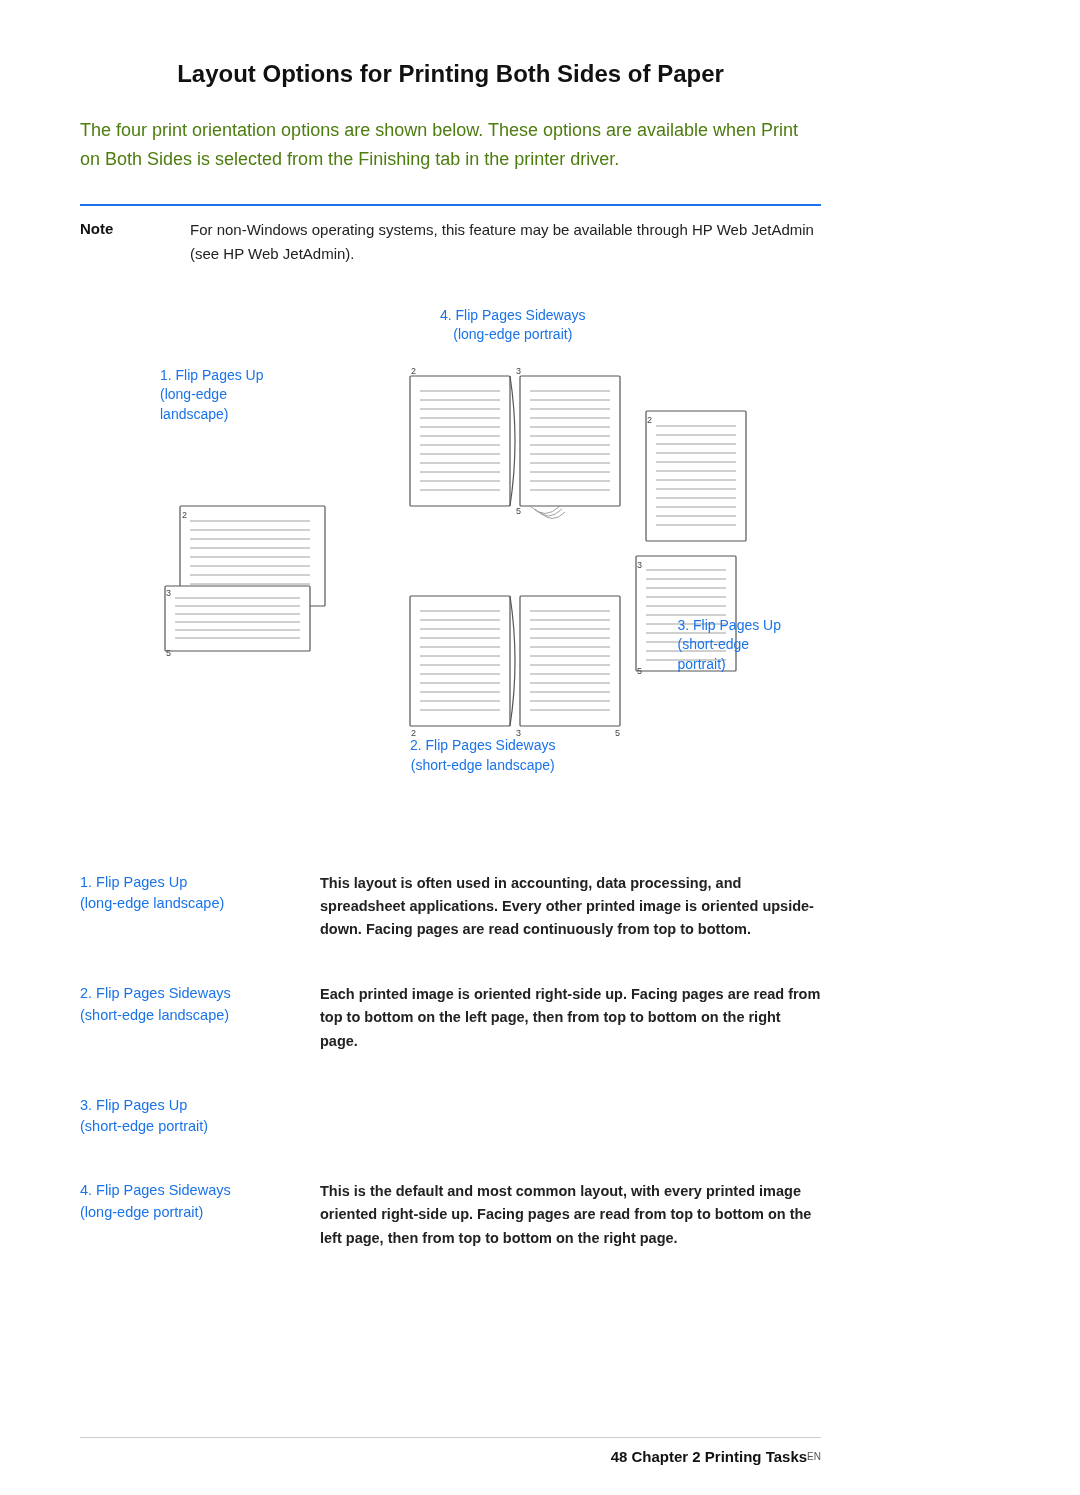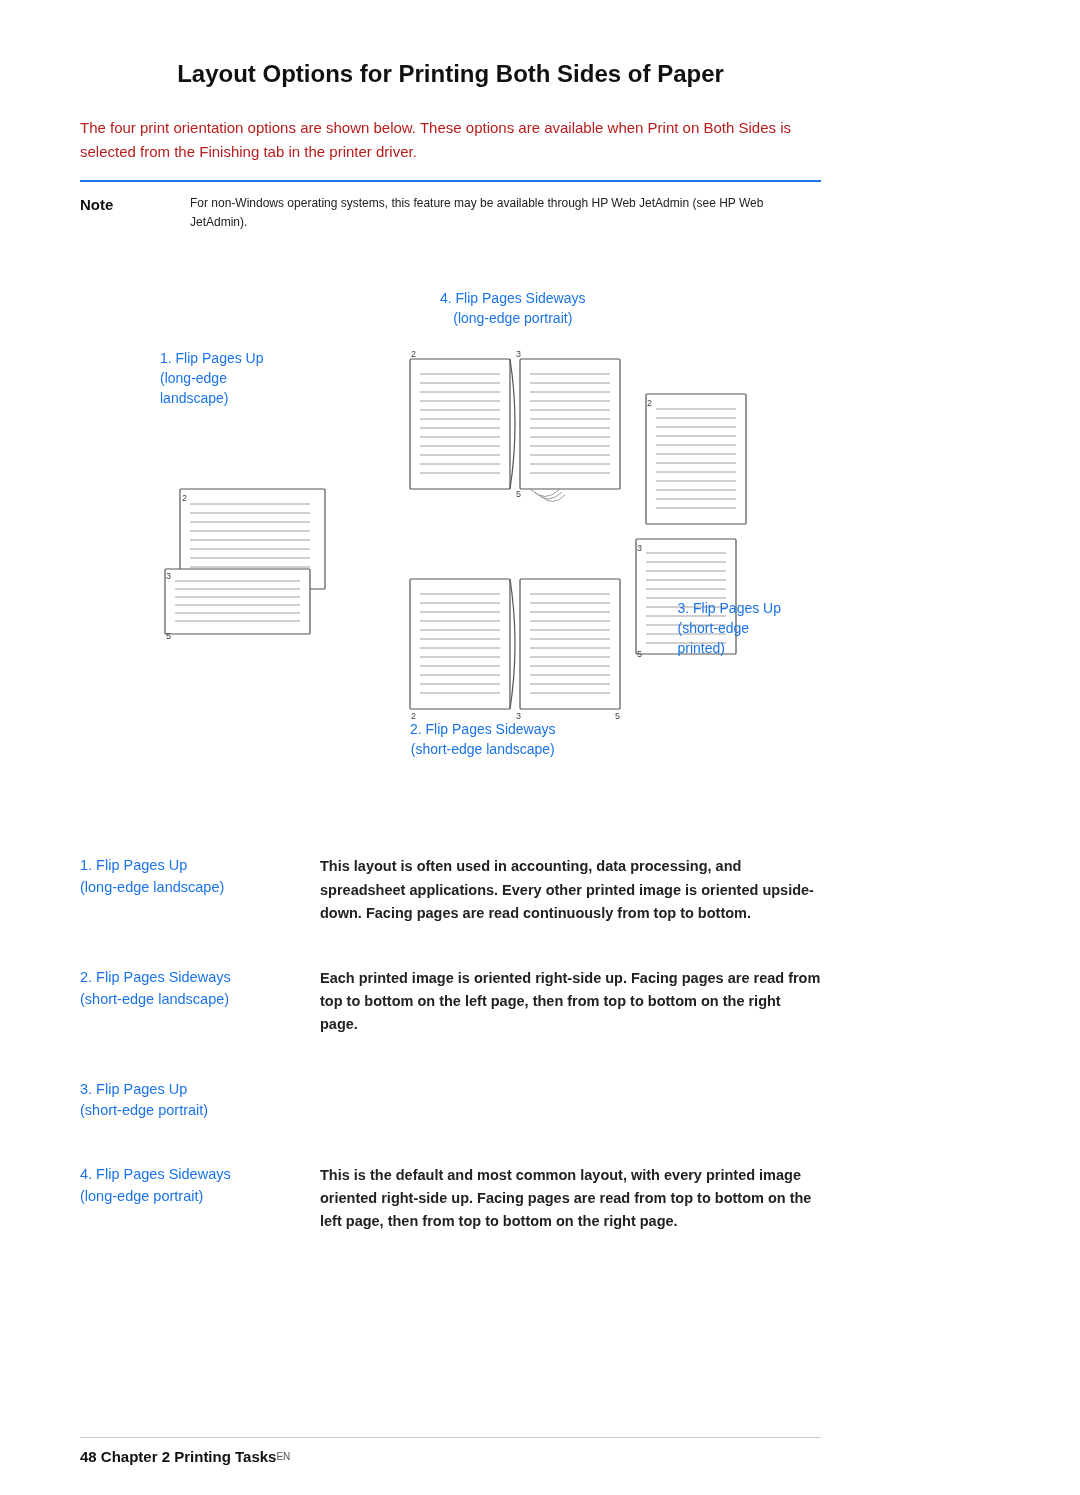--- a/index.html
+++ b/index.html
@@ -18,48 +18,48 @@
       position: relative;
     }
     h1.main-title {
       font-size: 24px;
       font-weight: bold;
       text-align: center;
       margin-bottom: 28px;
       color: #111;
     }
     .intro-text {
-      font-size: 15px;
+      font-size: 18px;
       line-height: 1.6;
-      margin-bottom: 16px;
+      margin-bottom: 30px;
       max-width: 820px;
       margin-left: auto;
       margin-right: auto;
-      color: #b91c1c;
+      color: #4d7c0f;
     }
     .note-box {
       display: flex;
       align-items: flex-start;
       border-top: 2px solid #1a73e8;
       padding-top: 12px;
-      margin-bottom: 57px;
+      margin-bottom: 40px;
       max-width: 820px;
       margin-left: auto;
       margin-right: auto;
     }
     .note-label {
       font-weight: bold;
       font-size: 15px;
       color: #111;
       min-width: 90px;
       margin-right: 20px;
       padding-top: 2px;
     }
     .note-text {
-      font-size: 12px;
+      font-size: 15px;
       line-height: 1.6;
       color: #222;
     }
     .diagrams-section {
       position: relative;
       width: 100%;
       height: 500px;
       margin-bottom: 50px;
     }
     .diagram-label-1 {
@@ -138,21 +138,21 @@
       color: #222;
       flex: 1;
       font-weight: bold;
     }
     .footer-bar {
       position: absolute;
       bottom: 30px;
       left: 80px;
       right: 80px;
       display: flex;
-      justify-content: flex-start;
+      justify-content: flex-end;
       align-items: center;
       border-top: 1px solid #ccc;
       padding-top: 10px;
     }
     .footer-left {
       font-size: 15px;
       font-weight: bold;
       color: #111;
     }
     .footer-right {
@@ -333,21 +333,21 @@
         <line x1="15" y1="245" x2="95" y2="245" stroke="#888" stroke-width="0.8"></line>
         <line x1="15" y1="254" x2="95" y2="254" stroke="#888" stroke-width="0.8"></line>
         <text x="6" y="162" font-size="9" fill="#444">3</text>
         <text x="6" y="268" font-size="9" fill="#444">5</text>
       </svg>
     </div>
 
     <div class="diagram-label-3">
       <span>3. Flip Pages Up</span><br>
       <span>(short-edge</span><br>
-      <span>printed)</span>
+      <span>portrait)</span>
     </div>
 
     <div class="diagram-label-2">
       <span>2. Flip Pages Sideways</span><br>
       <span>(short-edge landscape)</span>
     </div>
 
   </div>
 
   <div class="descriptions-section">

